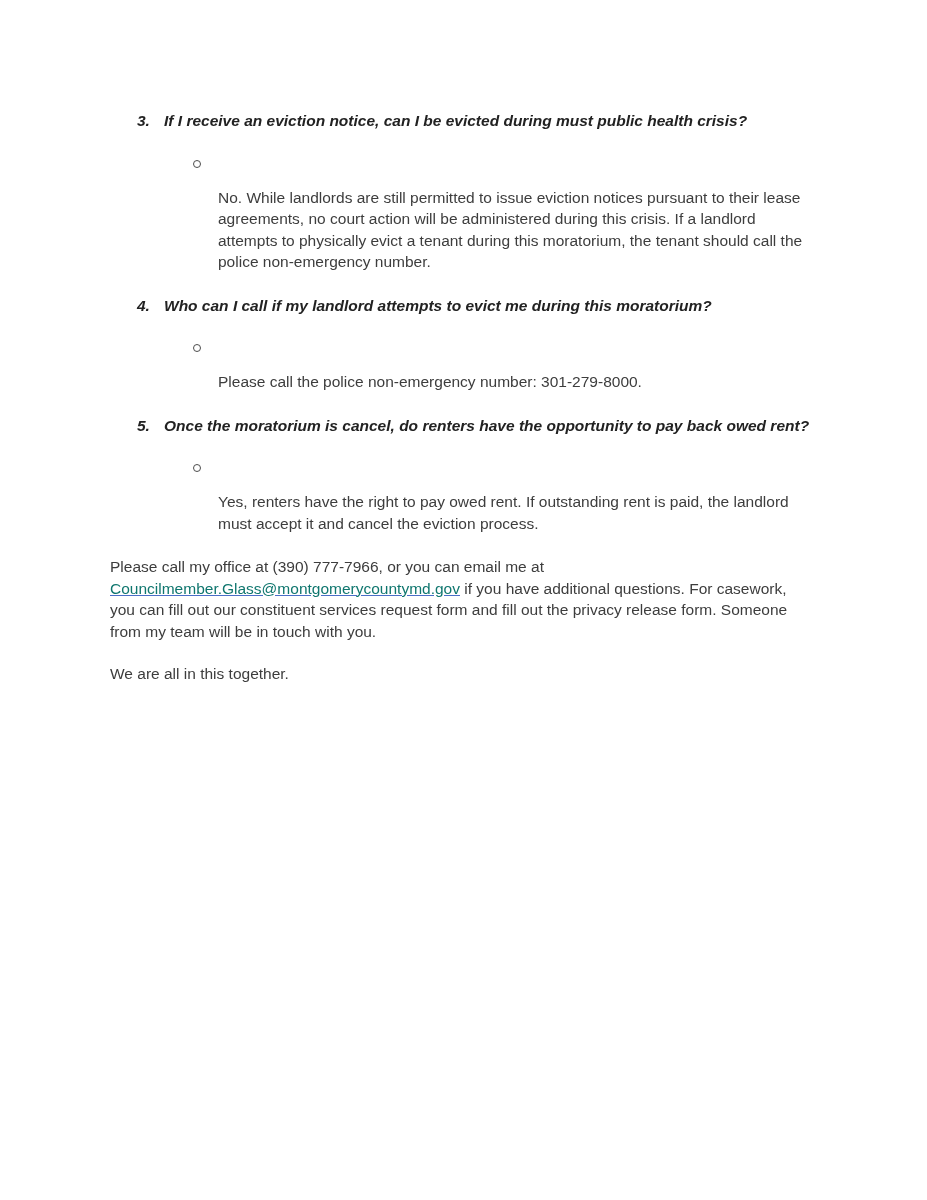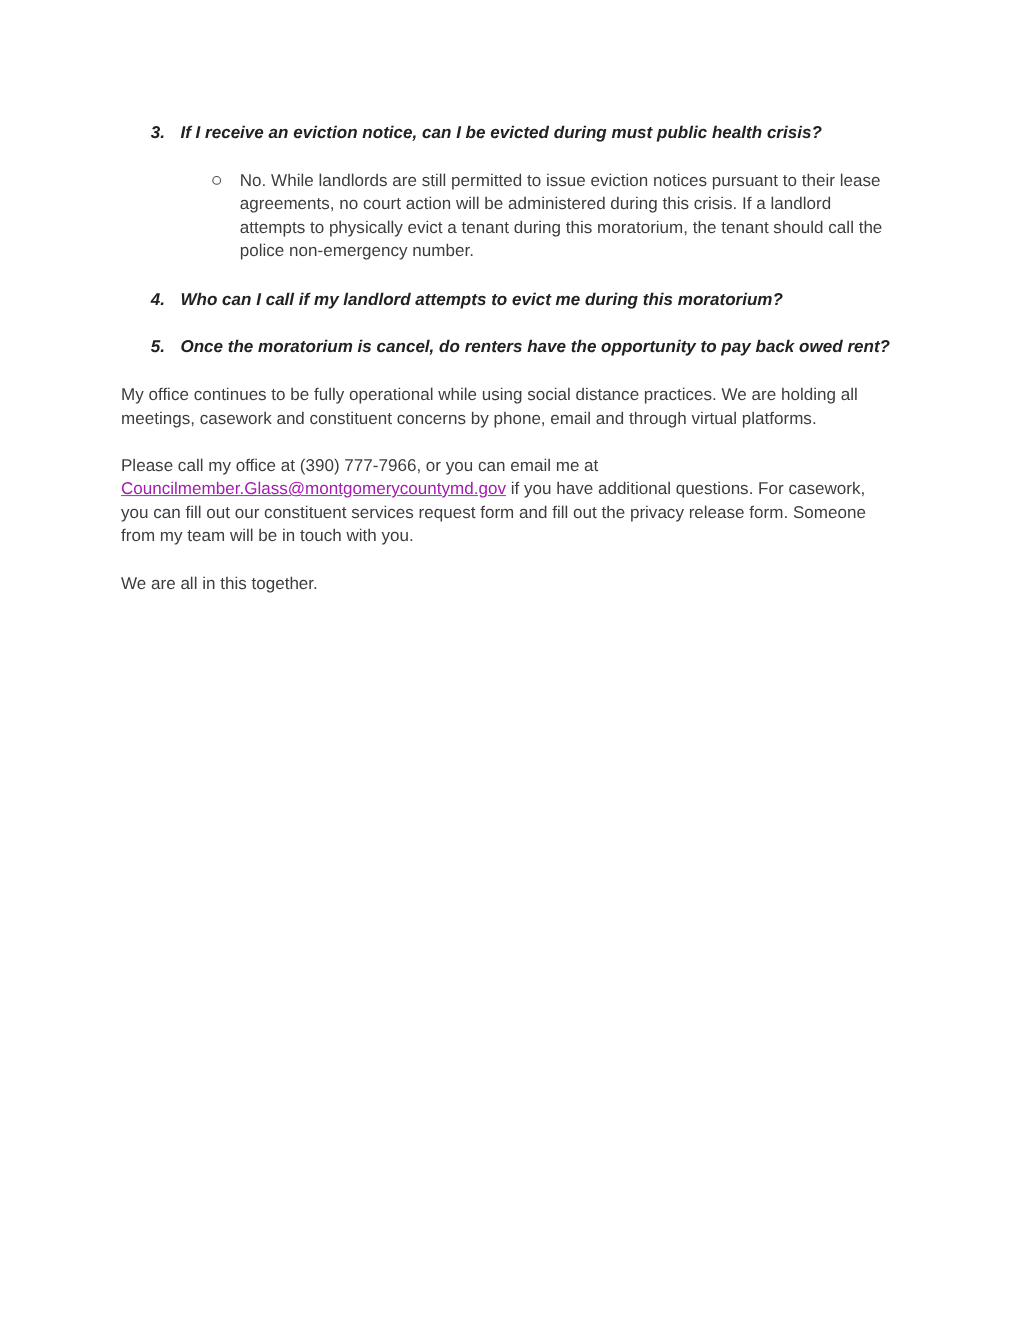--- a/index.html
+++ b/index.html
@@ -57,28 +57,29 @@
     width: 8px;
     height: 8px;
     border: 1.6px solid #4d4d4d;
     border-radius: 50%;
     box-sizing: border-box;
     background: transparent;
   }
   .a-text {
     flex: 1 1 auto;
     max-width: 600px;
+    margin-top: 33px;
   }
   .para {
     margin: 0 0 21px 0;
     max-width: 702px;
   }
   .para.last { margin-bottom: 12px; }
   a.email-link {
-    color: #a21caf;
+    color: #0f766e;
     text-decoration: underline;
     text-decoration-color: #4a6ec8;
     cursor: pointer;
   }
 </style>
 </head>
 <body>
 
 <div class="page">
   <div class="content">
@@ -94,29 +95,40 @@
           </span>
         <span class="a-text">No. While landlords are still permitted to issue eviction notices pursuant to their lease agreements, no court action will be administered during this crisis. If a landlord attempts to physically evict a tenant during this moratorium, the tenant should call the police non-emergency number.</span>
       </div>
     </div>
 
     <div class="faq-item">
       <div class="question-row">
         <span class="q-num">4.</span>
         <span class="q-text">Who can I call if my landlord attempts to evict me during this moratorium?</span>
       </div>
+      <div class="answer-row">
+        <span class="bullet">
+            <span class="ring"></span>
+          </span>
+        <span class="a-text">Please call the police non-emergency number: 301-279-8000.</span>
+      </div>
     </div>
 
     <div class="faq-item">
       <div class="question-row">
         <span class="q-num">5.</span>
         <span class="q-text">Once the moratorium is cancel, do renters have the opportunity to pay back owed rent?</span>
       </div>
+      <div class="answer-row">
+        <span class="bullet">
+            <span class="ring"></span>
+          </span>
+        <span class="a-text">Yes, renters have the right to pay owed rent. If outstanding rent is paid, the landlord must accept it and cancel the eviction process.</span>
+      </div>
     </div>
 
-    <p class="para">My office continues to be fully operational while using social distance practices. We are holding all meetings, casework and constituent concerns by phone, email and through virtual platforms.</p>
 
     <p class="para"><span>Please call my office at (390) 777-7966, or you can email me at </span><a class="email-link" href="#">Councilmember.Glass@montgomerycountymd.gov</a><span> if you have additional questions. For casework, you can fill out our constituent services request form and fill out the privacy release form. Someone from my team will be in touch with you.</span></p>
 
     <p class="para last">We are all in this together.</p>
 
   </div>
 </div>
 
 </body></html>

